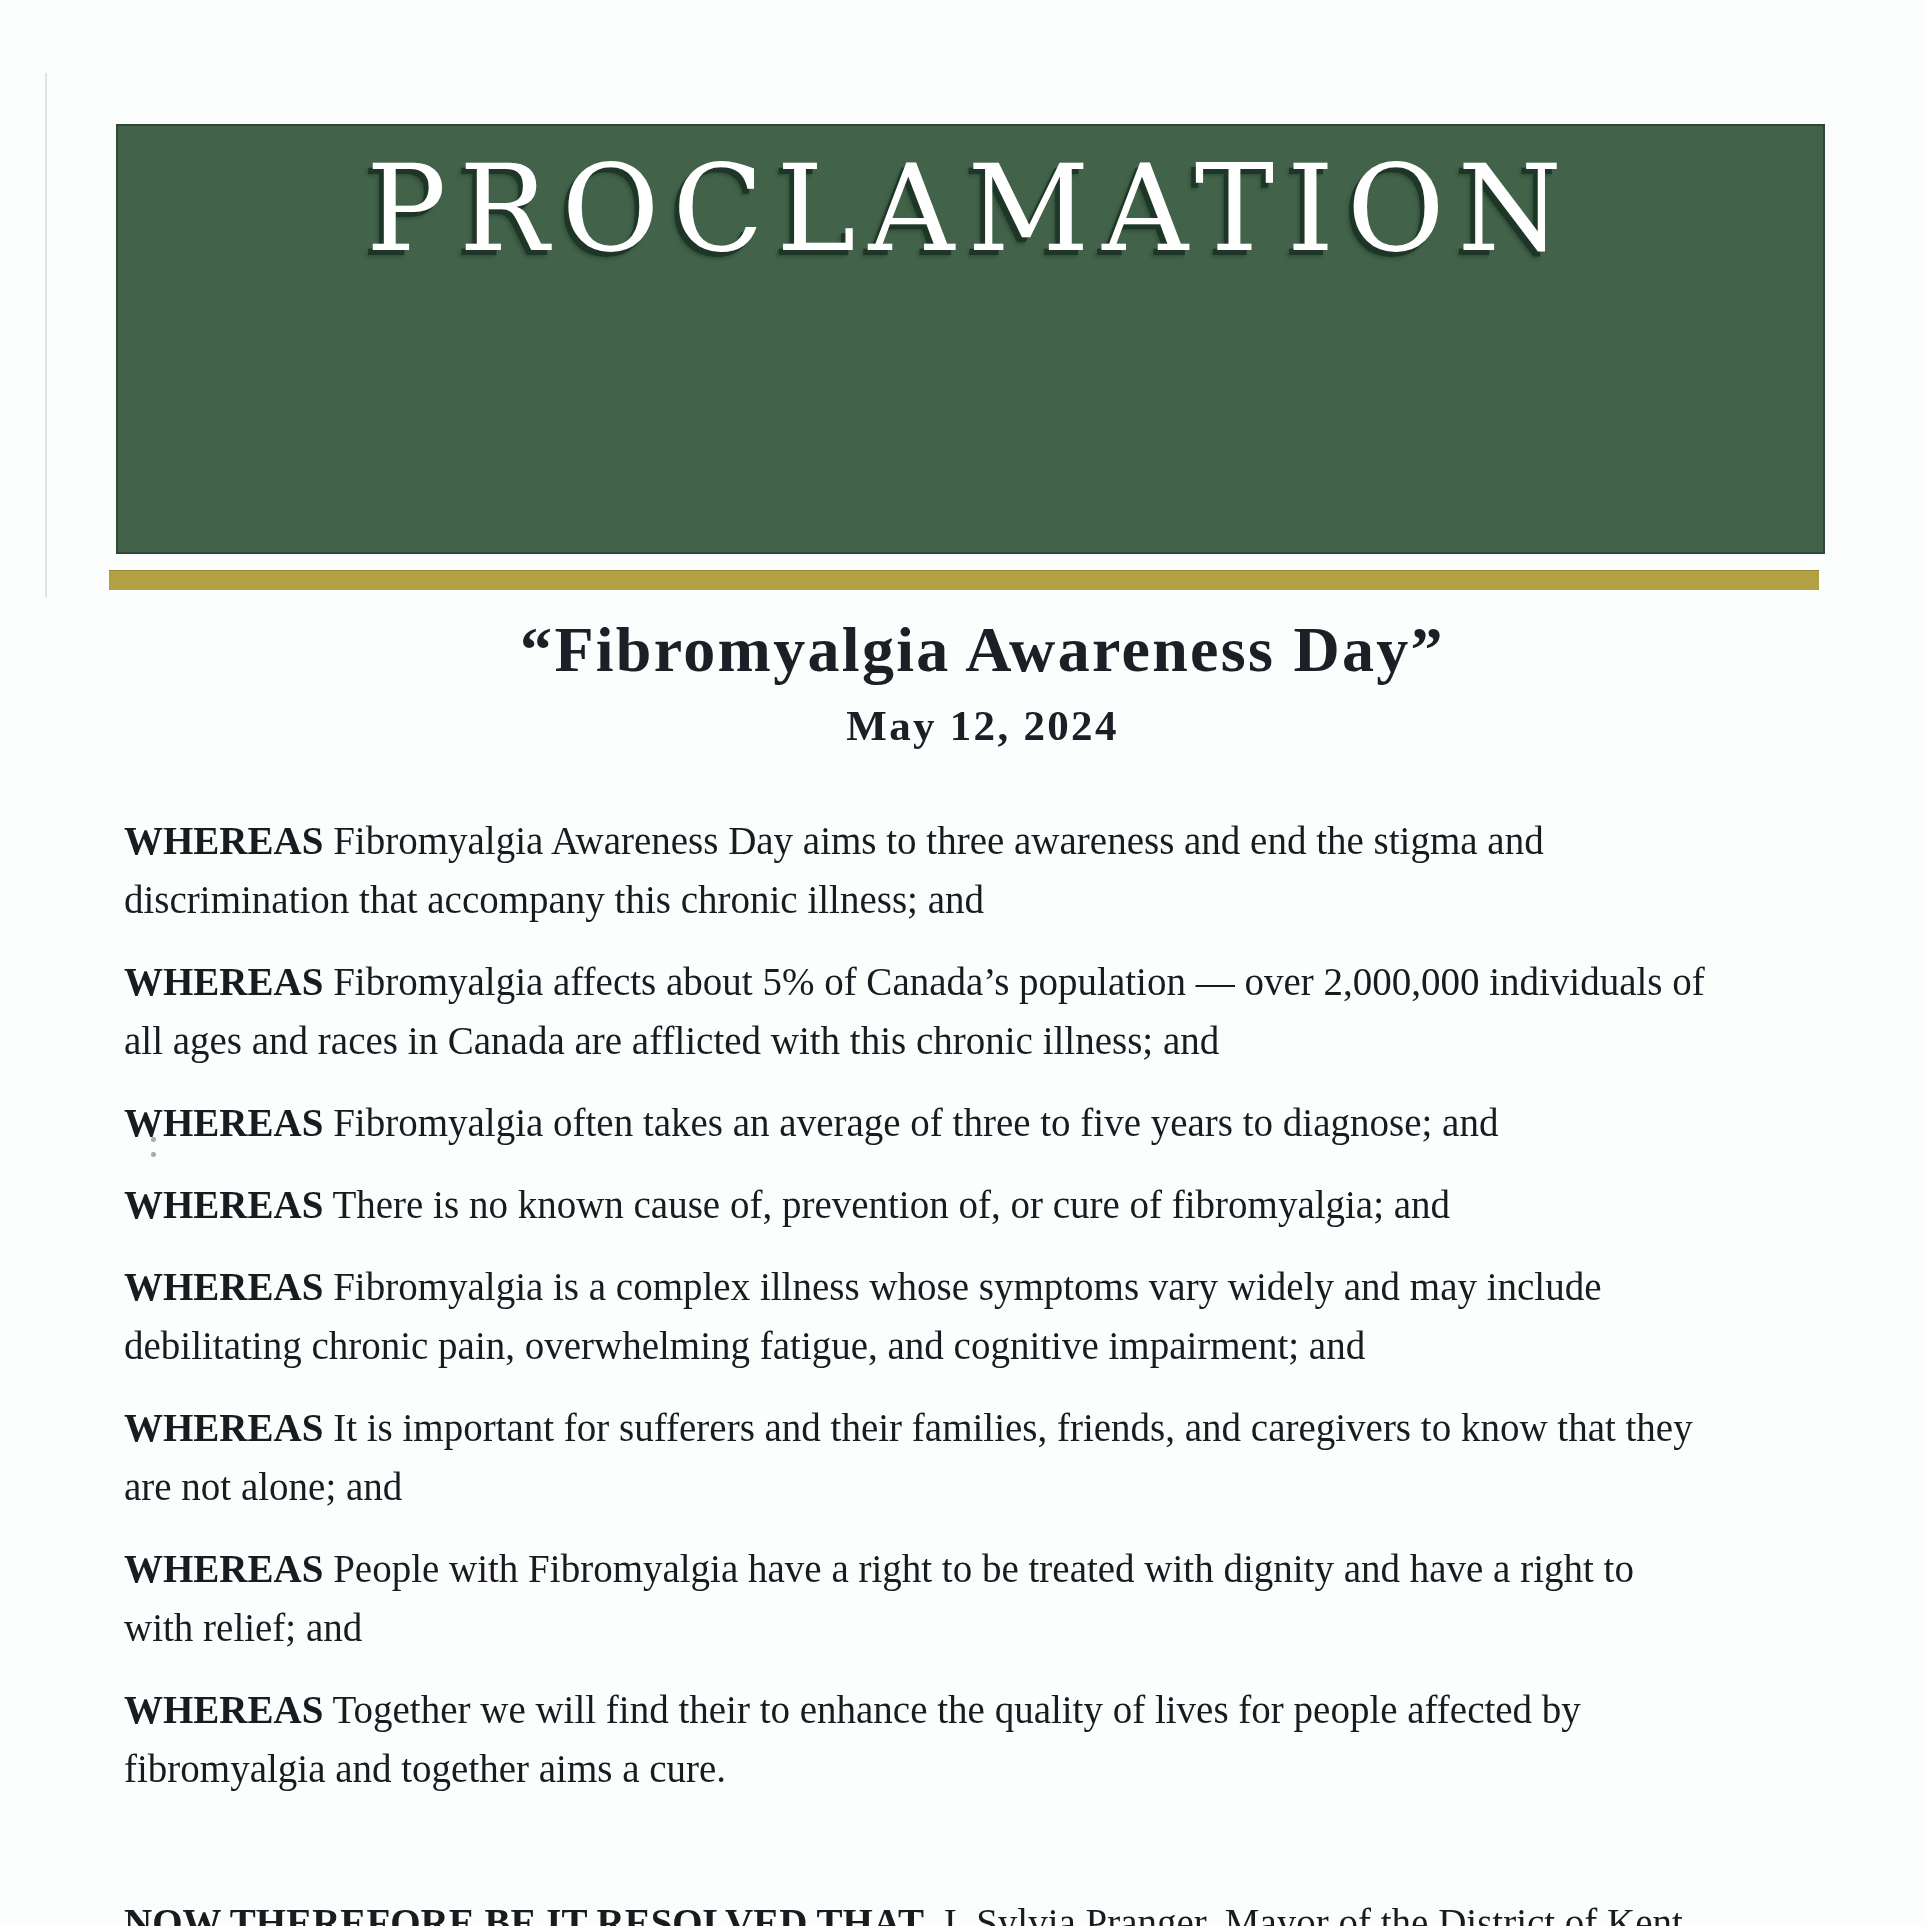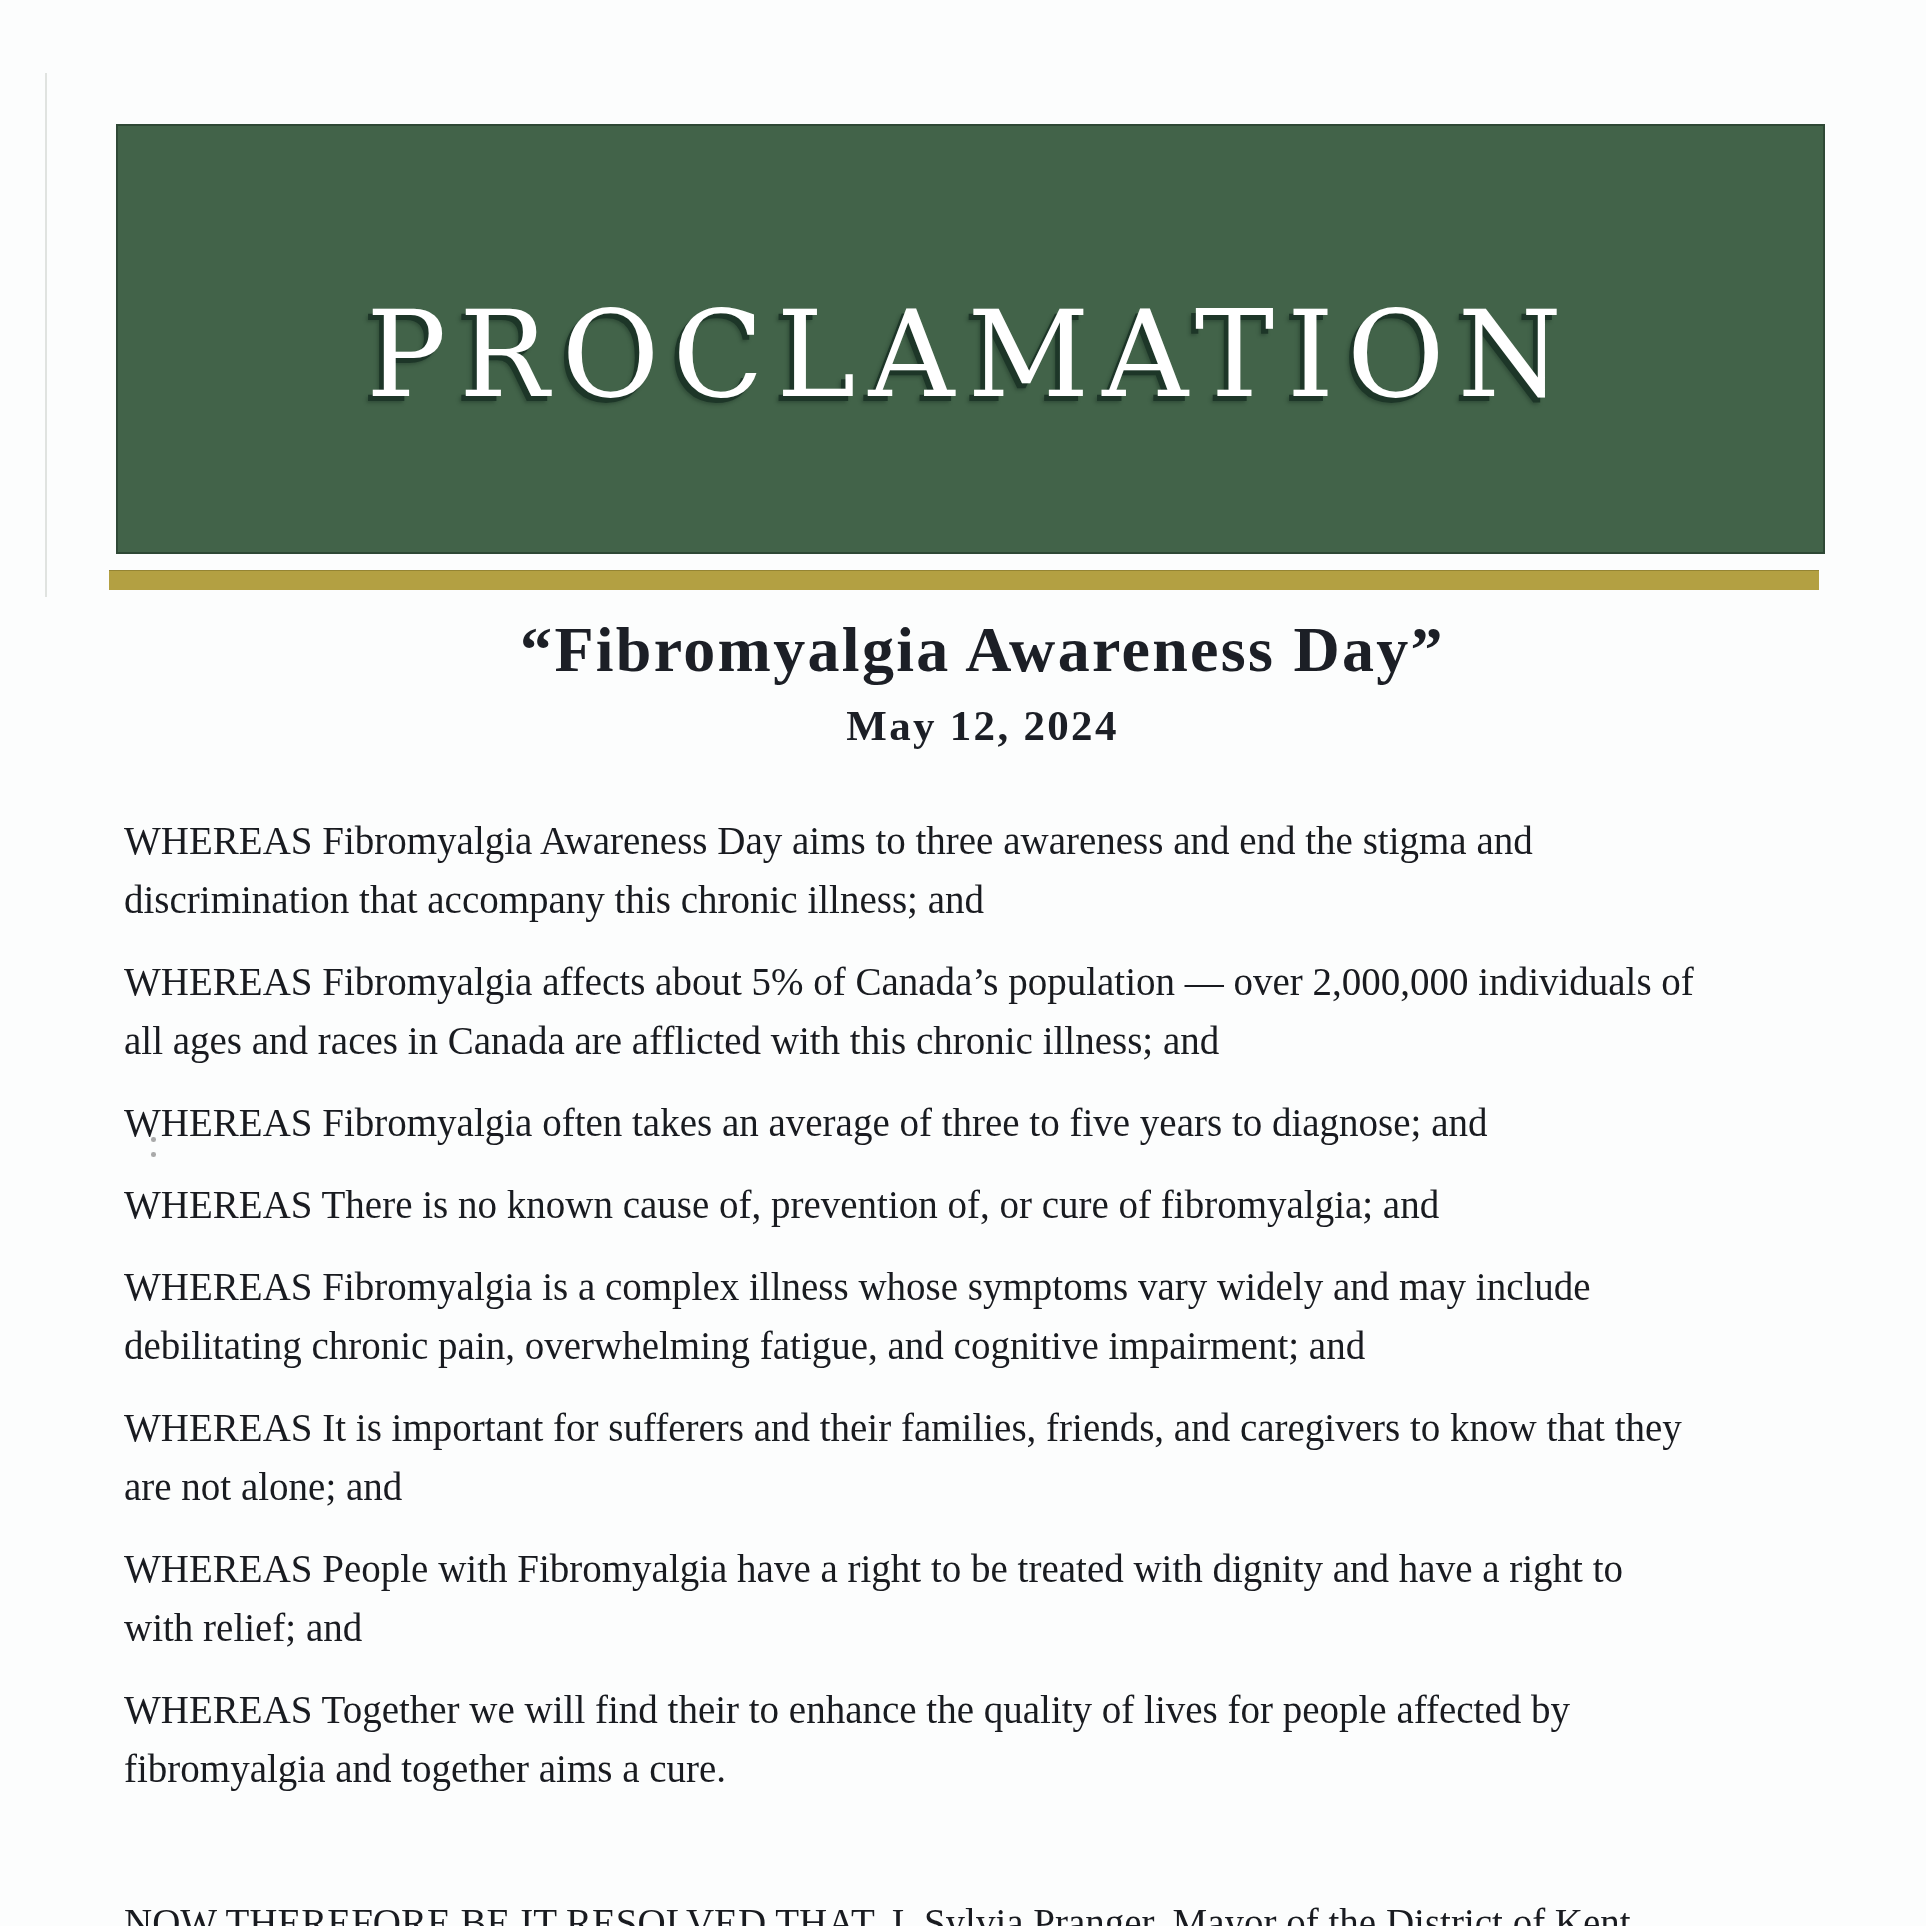--- a/index.html
+++ b/index.html
@@ -7,21 +7,21 @@
     position:relative; width:1965px; height:2542px;
     background:#fcfdfd; overflow:hidden;
     font-family:"Liberation Serif","DejaVu Serif",serif;
     color:#191b20;
   }
   
   .banner {
     position:absolute; left:116px; top:124px; width:1709px; height:430px;
     background:#426349;
     box-shadow: inset 0 0 0 1.9px rgba(16,30,20,.38);
-    display:flex; align-items:center; justify-content:center;
+    display:flex; justify-content:center;
   }
   .banner-text {
     font-family:"DejaVu Serif","Liberation Serif",serif;
     font-size:119px; letter-spacing:13px; color:#ffffff;
     transform:translateY(16px); white-space:nowrap;
     text-shadow:-4.6px 5px 0 #1d3628, -6.2px 6.5px 3.5px rgba(20,40,28,.35);
   }
   
   .gold-top {
     position:absolute; left:109px; top:570px; width:1710px; height:18.5px;
@@ -37,21 +37,21 @@
     position:absolute; left:0; top:701px; width:1965px; text-align:center;
     font-size:43px; font-weight:bold; letter-spacing:2.3px; color:#1c1f26;
   }
   
   .body-block {
     position:absolute; left:124px; top:811px; width:1734px;
     font-size:39px; line-height:59px;
   }
   .para { margin:0 0 23px 0; }
   .bline { white-space:nowrap; }
-  .wb { font-weight:normal;text-align:right; }
+  .wb { font-weight:bold;text-align:right; }
   
   .res-block {
     position:absolute; left:124px; top:1845px; width:1726px;
     font-size:39px; line-height:59px;
   }
   .res-line { white-space:nowrap;margin-top:48px; }
   .res-line2 { margin-top:11.6px; }
   .mid-gap { margin-left:10px; }
   
   .scan-left { position:absolute; left:45px; top:73px; width:2.3px; height:524px;

